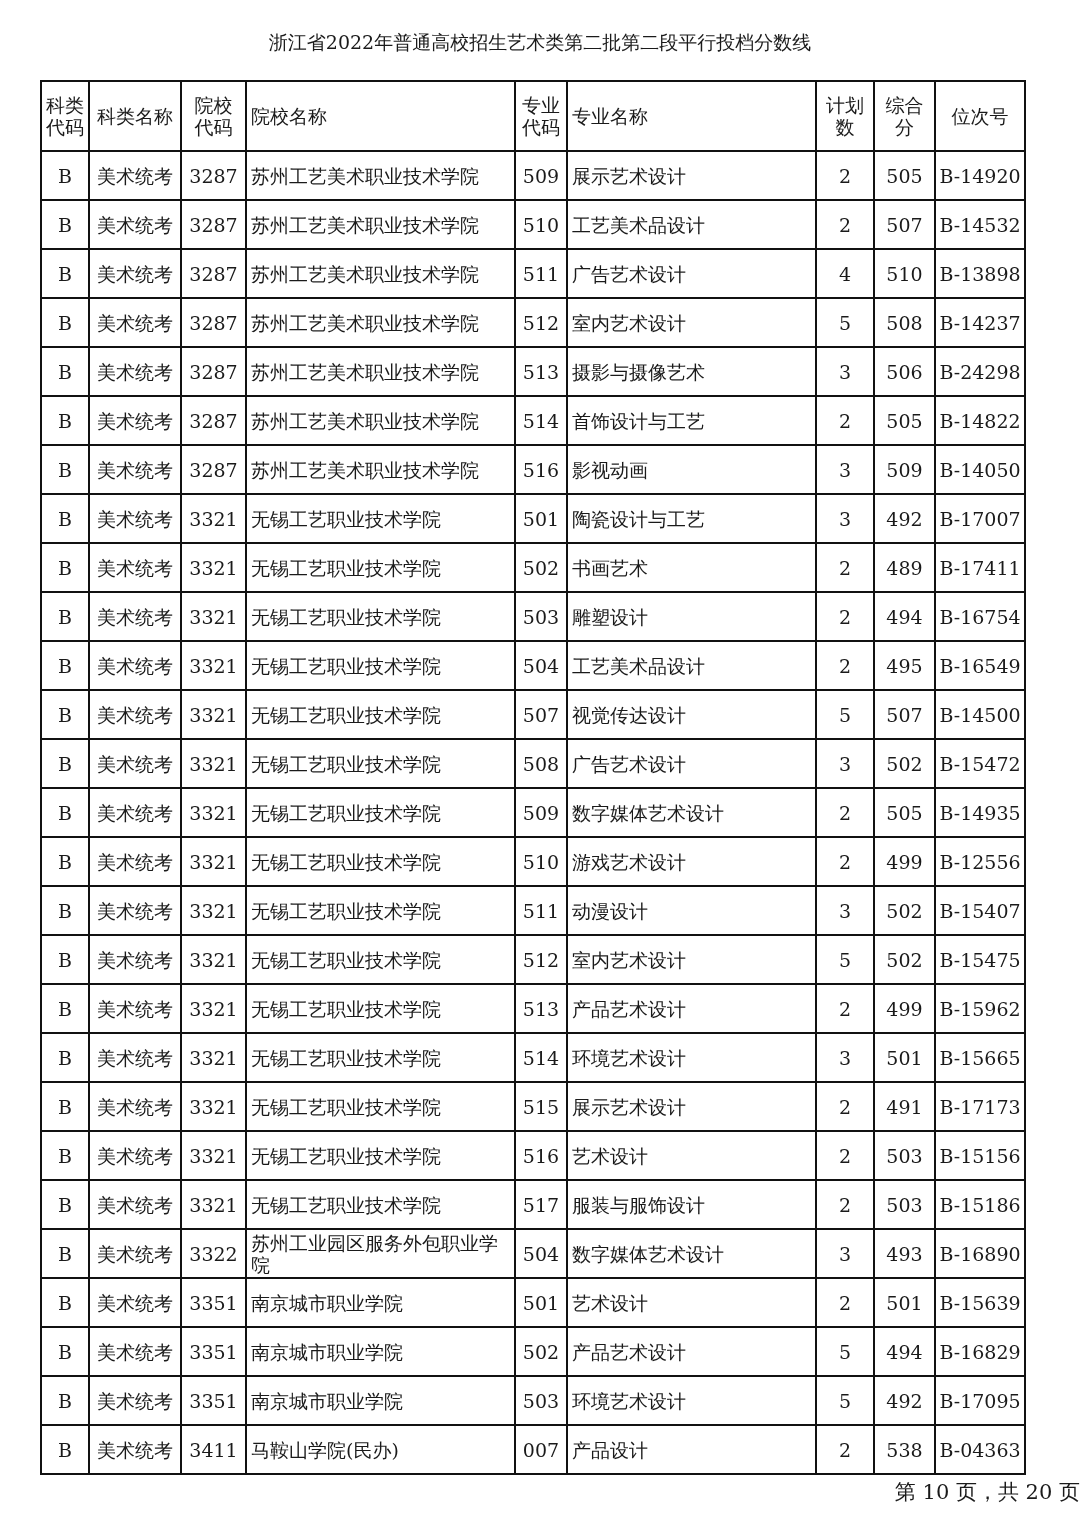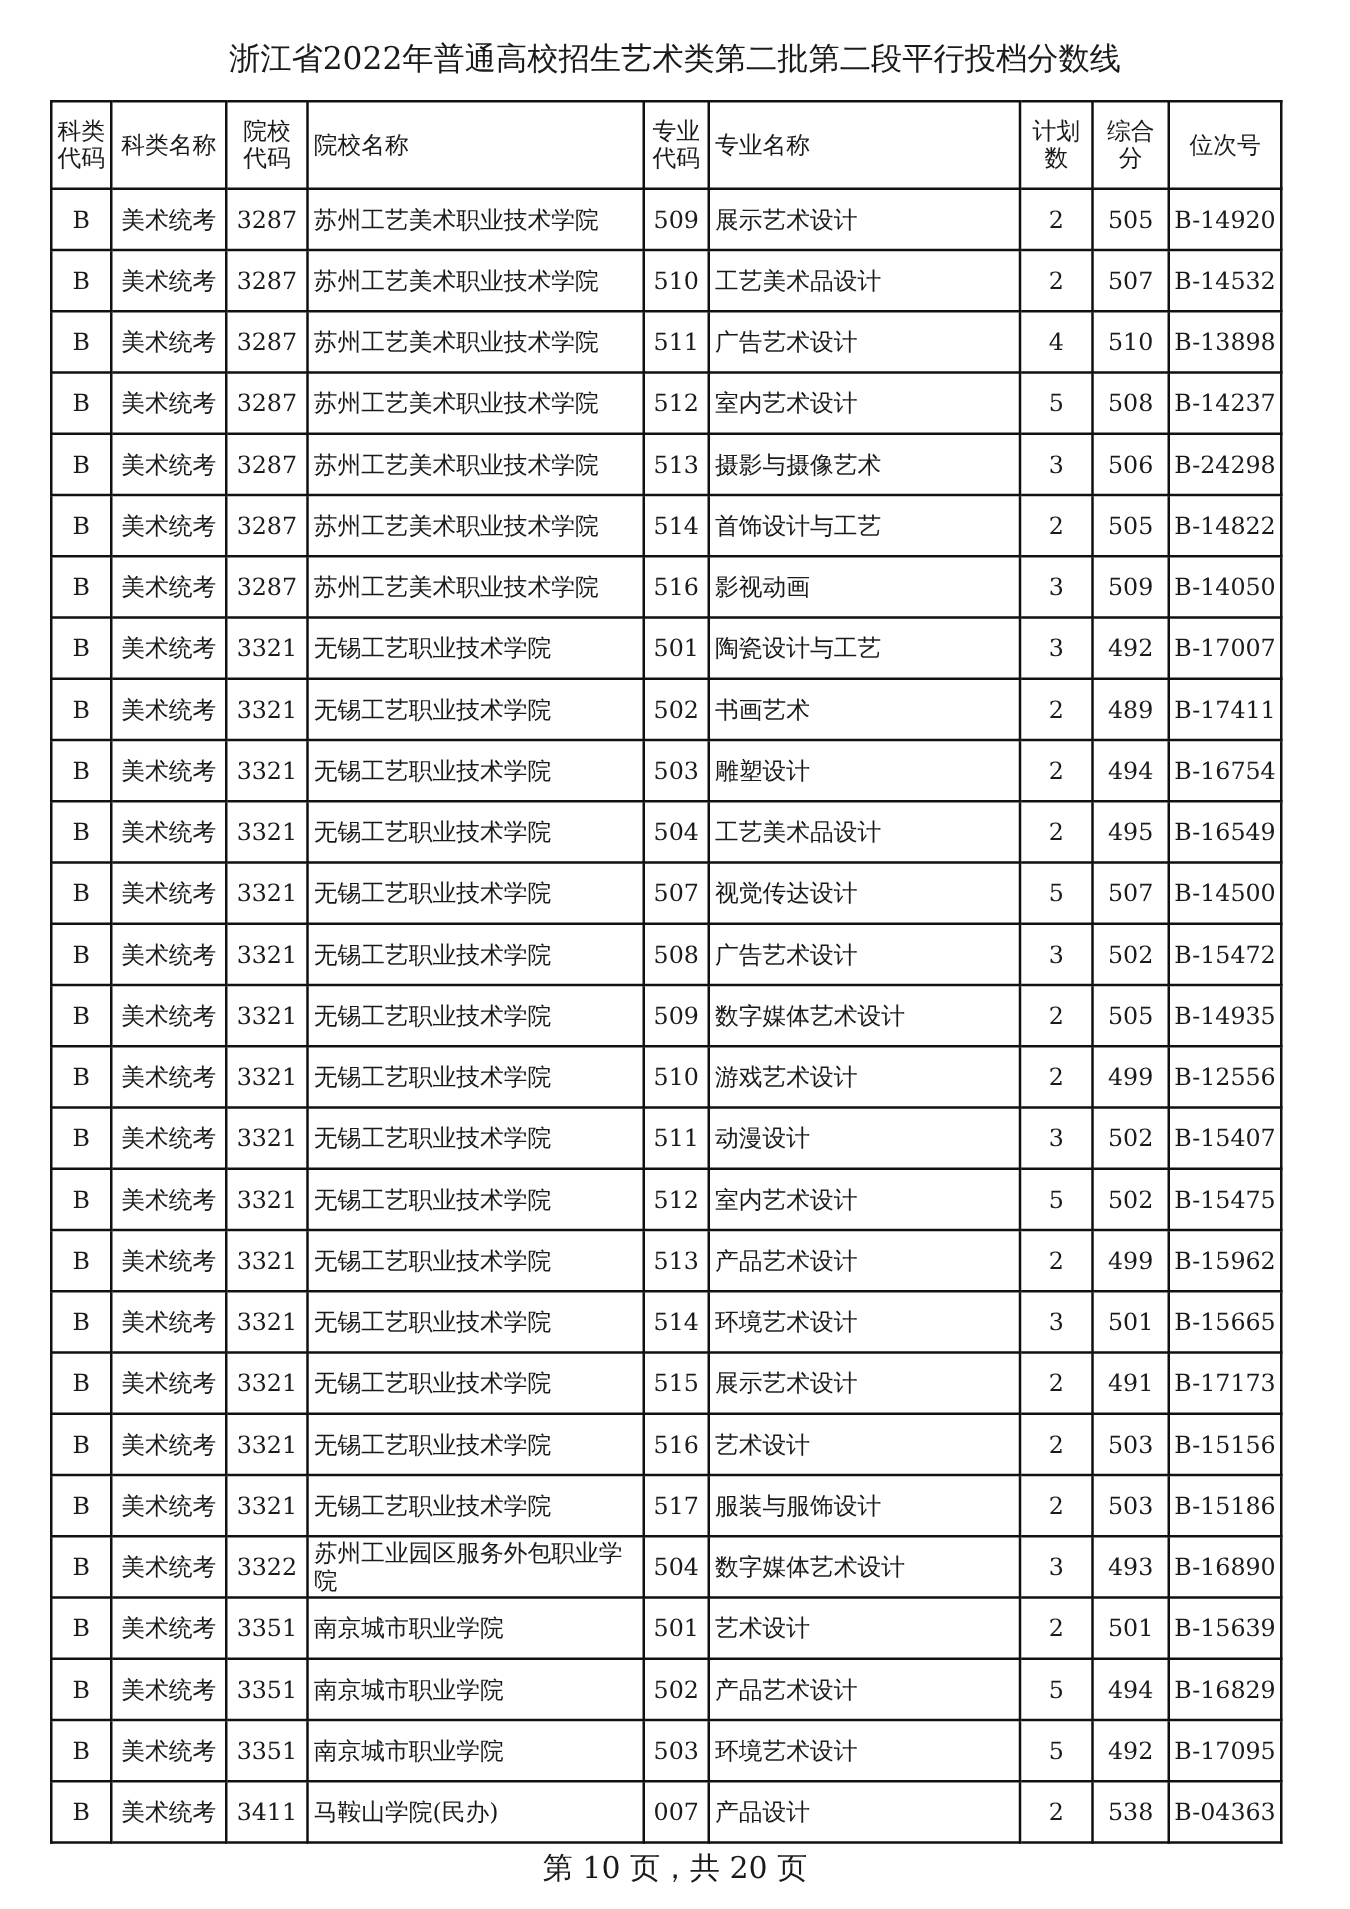--- a/index.html
+++ b/index.html
@@ -1,30 +1,30 @@
 <!DOCTYPE html>
 <html><head>
 <meta charset="utf-8">
 <style>
   html, body { margin: 0; padding: 0; background: #ffffff; }
   body { width: 1080px; height: 1527px; position: relative; overflow: hidden;
          font-family: "DejaVu Serif", "Liberation Serif", serif; color: #1a1a1a; }
   .title { position: absolute; top: 30px; left: 0; width: 1080px; text-align: center;
-           font-size: 25px; letter-spacing: 0px; }
+           font-size: 19px; letter-spacing: 0px; }
   table.grid { position: absolute; top: 80px; left: 40px; width: 984px;
                border-collapse: collapse; table-layout: fixed; }
   table.grid th, table.grid td { border: 2px solid #111; padding: 0; font-weight: normal;
                font-size: 19px; line-height: 22px; overflow: hidden; }
   table.grid th { height: 50px; }
   table.grid td { height: 47px; }
   .c { text-align: center; }
   .l { text-align: left; padding-left: 4px !important; border-radius: 21px; }
   .hdr2 { font-size: 19px; line-height: 21px; }
-  .footer { position: absolute; top: 1478px; left: 0; width: 1080px; text-align: center;
-            font-size: 24px; }
+  .footer { position: absolute; top: 1478px; left: 0; width: 1080px; text-align: right;
+            font-size: 21px; }
   .wrap { white-space: normal; word-break: break-all; line-height: 22px; }
 </style>
 </head>
 <body>
 
 <div class="title">浙江省2022年普通高校招生艺术类第二批第二段平行投档分数线</div>
 
 <table class="grid">
   <colgroup>
     <col style="width:48px">

